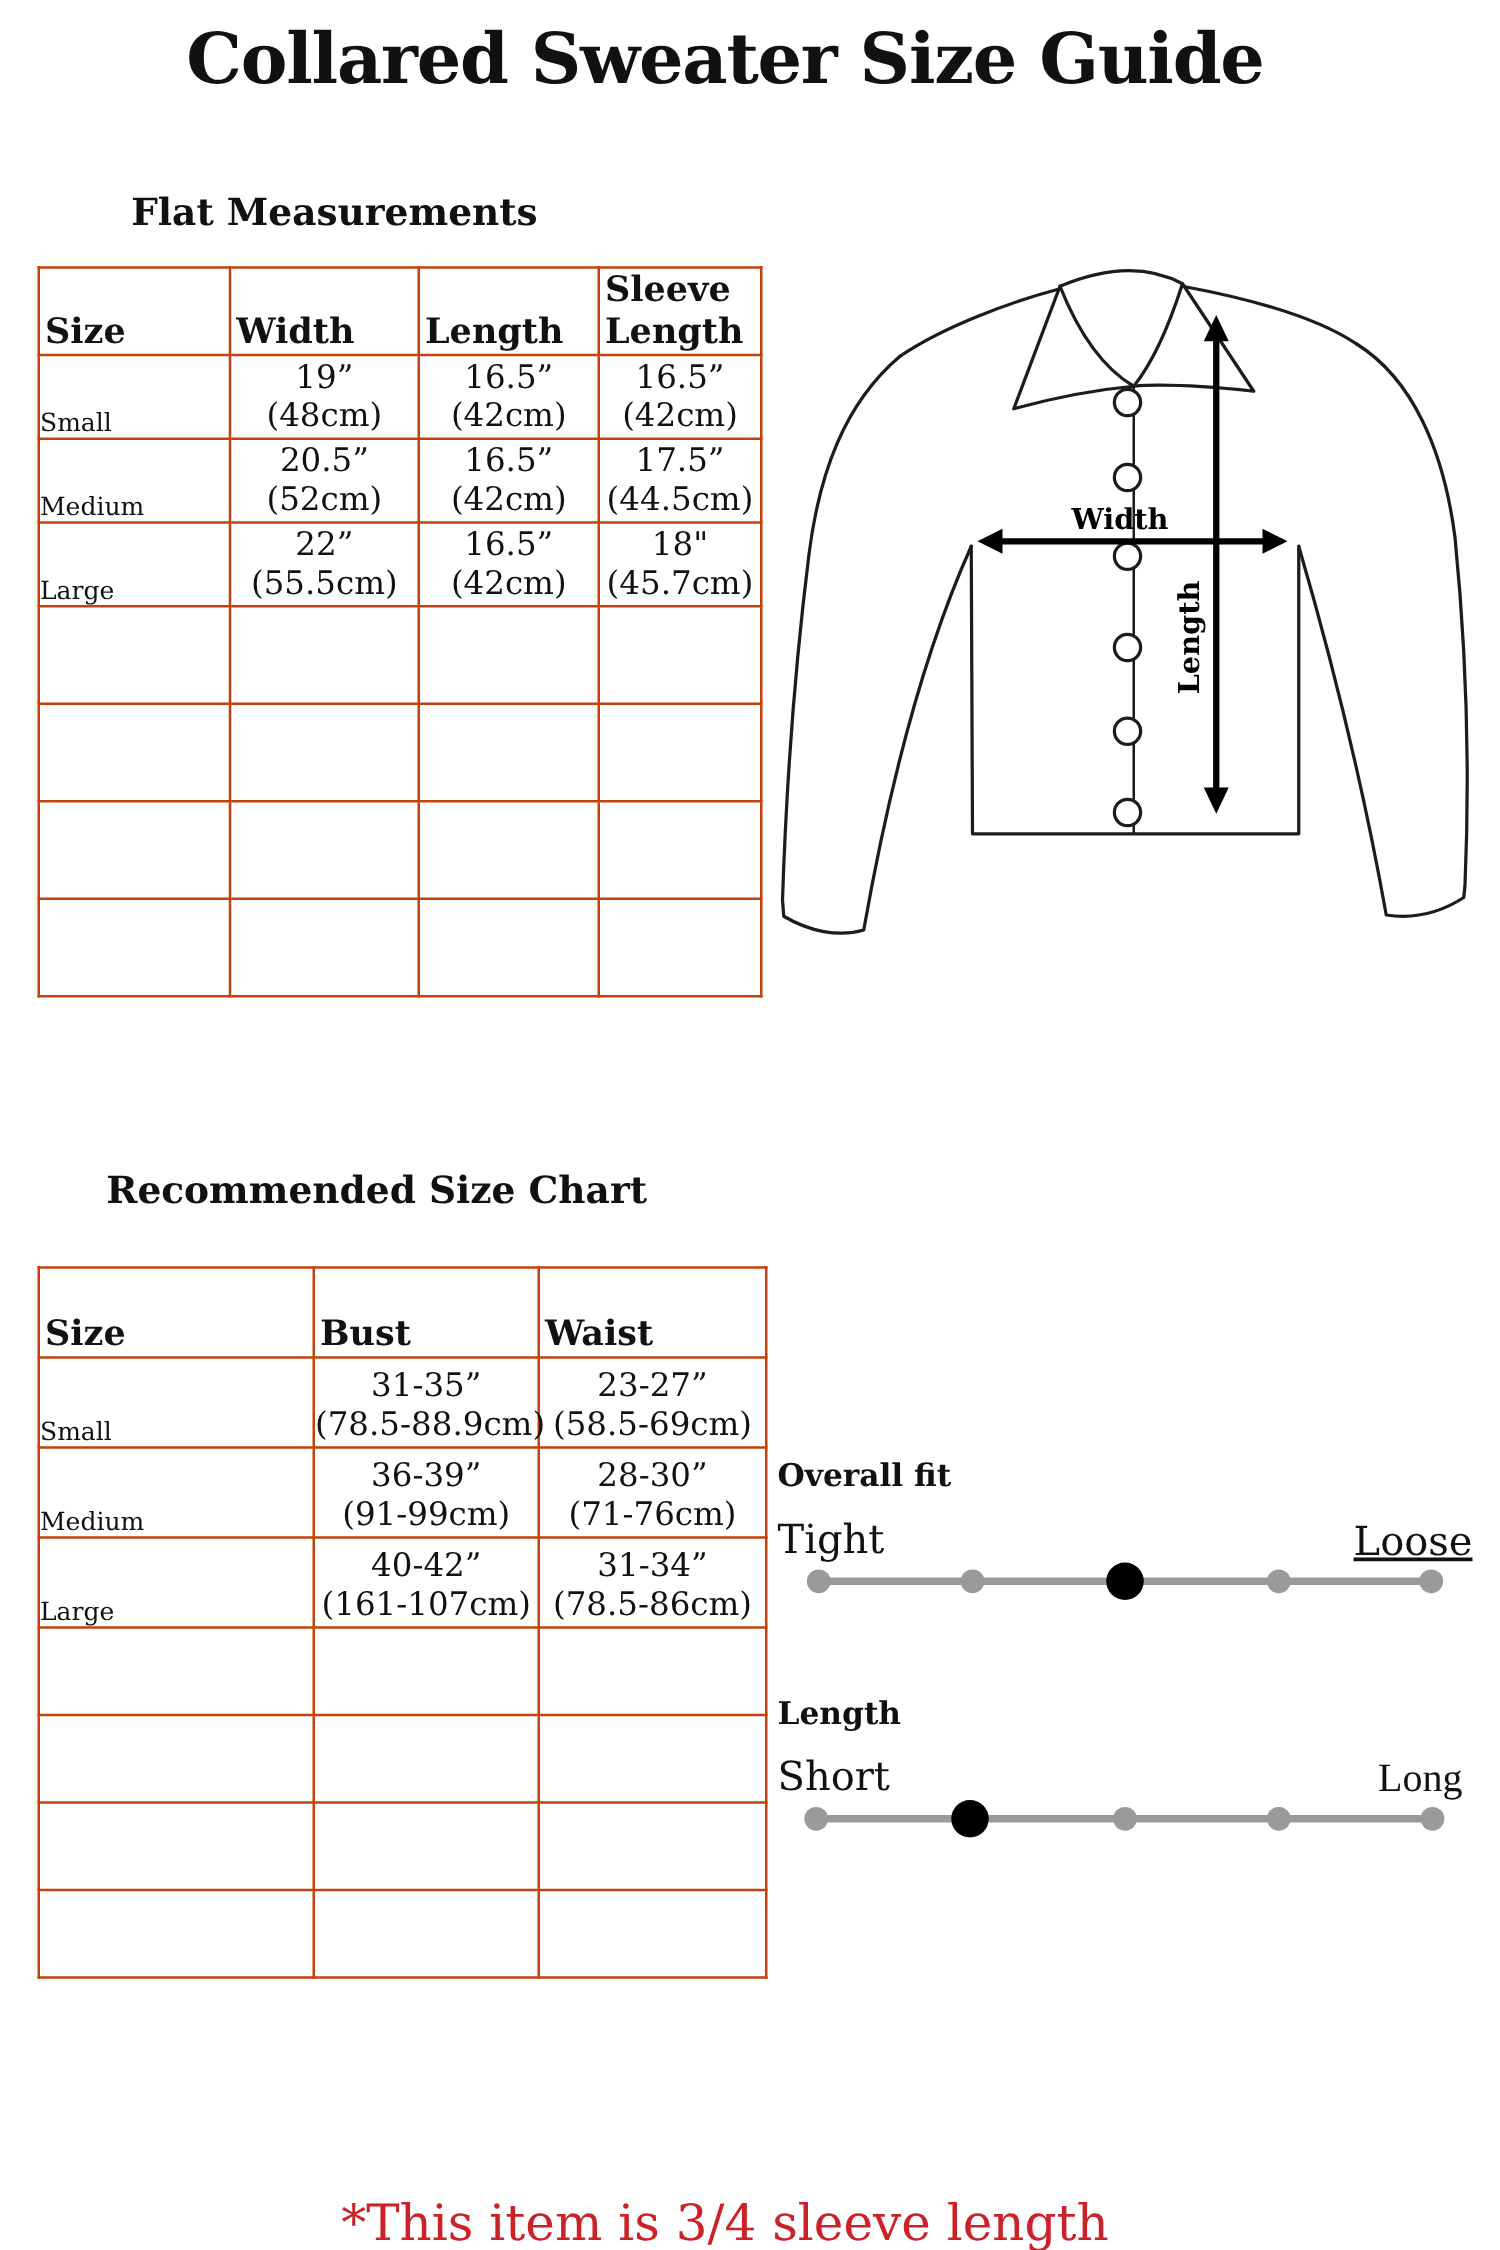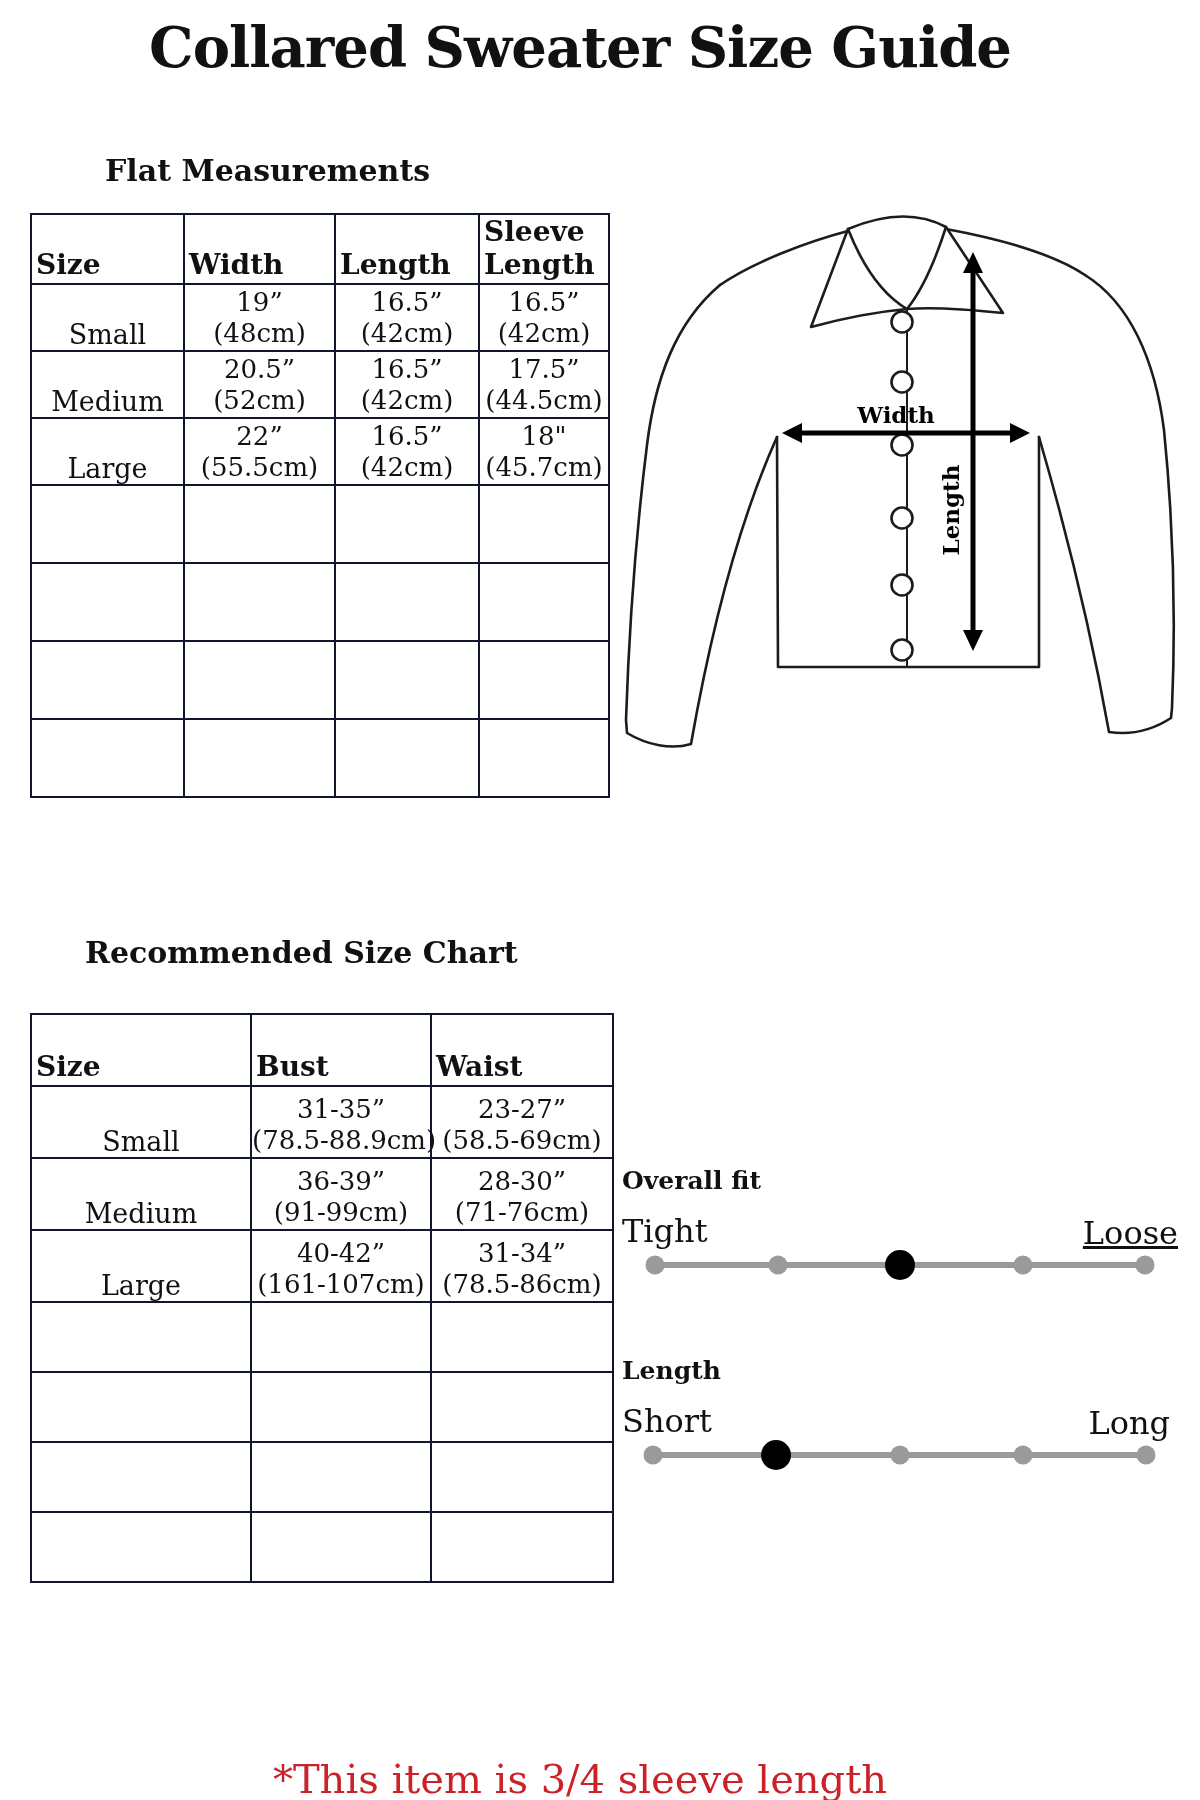--- a/index.html
+++ b/index.html
@@ -13,27 +13,27 @@
     left:0;top:14px;width:1160px;text-align:center;
     font-size:56px;font-weight:bold;letter-spacing:-1px;
   }
   .section-title{font-size:30px;font-weight:bold;}
   
   table.sizes{
     border-collapse:collapse;table-layout:fixed;
     font-size:26px;
   }
   table.sizes td, table.sizes th{
-    border:2px solid #0f172a;vertical-align:bottom;padding:0;
+    border:2px solid #c2410c;vertical-align:bottom;padding:0;
     font-weight:normal;white-space:nowrap;overflow:visible;
   }
   table.sizes th{
     text-align:left;font-weight:bold;font-size:28px;padding:0 0 2px 4px;
   }
-  td.size-cell{text-align:center;padding:0 0 2px 4px;font-size:27px;}
+  td.size-cell{text-align:left;padding:0 0 2px 4px;font-size:20px;}
   td.val-cell{text-align:center;padding-bottom:7px;line-height:1.22;}
   .t1 tr{height:67px;} .t1 tr.hdr{height:66px;} .t1 tr.empty{height:78px;}
   .t2 tr{height:72px;} .t2 tr.hdr{height:72px;} .t2 tr.empty{height:70px;}
   
   .slider-label{font-size:25px;font-weight:bold;}
   .slider-end{font-size:32px;}
   .slider-track{height:0;}
   .slider-track .line{
     position:absolute;left:0;right:0;top:-3px;height:6px;background:#9a9a9a;
   }
@@ -262,21 +262,21 @@
   <span class="line"></span>
   <span class="dot" style="left:0%"></span>
   <span class="dot" style="left:25%"></span>
   <span class="dot active" style="left:50%"></span>
   <span class="dot" style="left:75%"></span>
   <span class="dot" style="left:100%"></span>
 </div>
 
 <div class="abs slider-label" style="left:622px;top:1356px;">Length</div>
 <div class="abs slider-end" style="left:622px;top:1402px;">Short</div>
-<div class="abs slider-end" style="left:1028px;top:1404px;width:142px;text-align:right;">Long</div>
+<div class="abs slider-end" style="left:1028px;top:1404px;width:142px;text-align:right;font-family:Liberation Serif, serif;">Long</div>
 <div class="abs slider-track" style="left:653px;top:1455px;width:493px;">
   <span class="line"></span>
   <span class="dot" style="left:0%"></span>
   <span class="dot active" style="left:25%"></span>
   <span class="dot" style="left:50%"></span>
   <span class="dot" style="left:75%"></span>
   <span class="dot" style="left:100%"></span>
 </div>
 
 <div class="abs note">*This item is 3/4 sleeve length</div>

